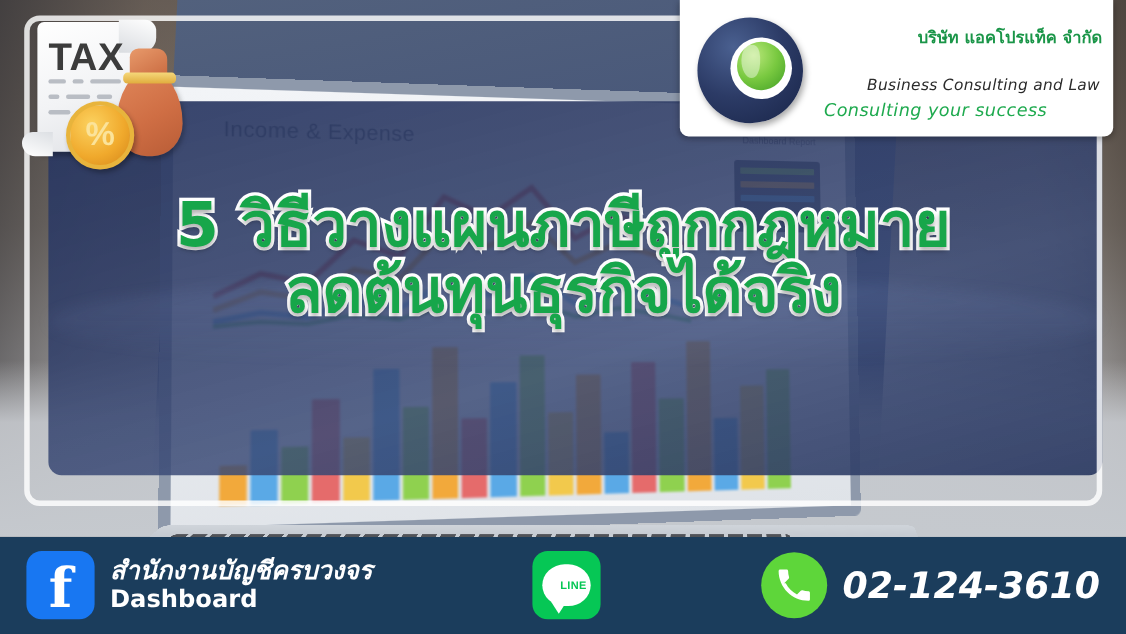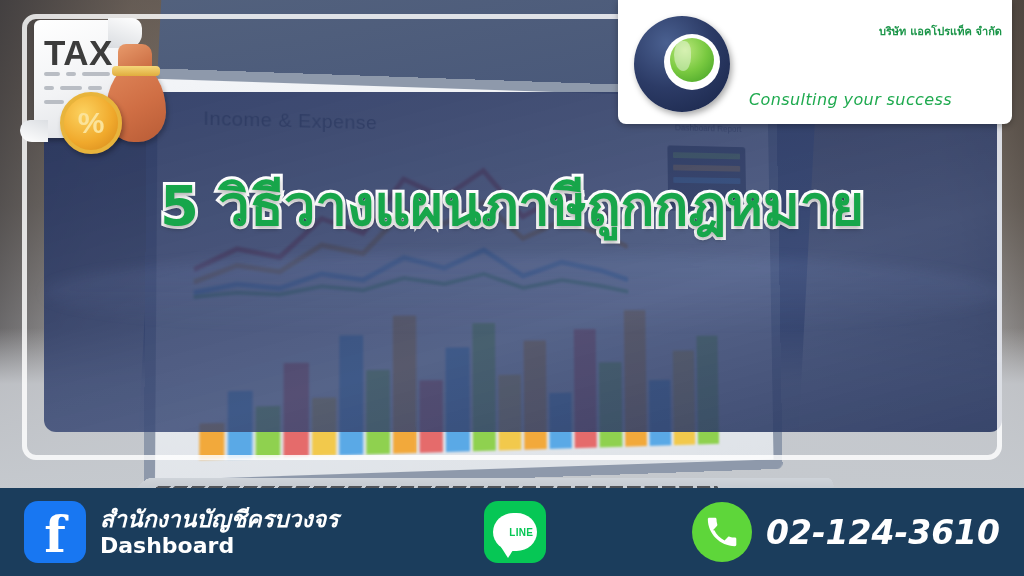--- a/index.html
+++ b/index.html
@@ -174,21 +174,21 @@
   .logo-mark .ball{
     position:absolute; left:36px; top:22px; width:44px; height:44px; border-radius:50%;
     background:radial-gradient(circle at 34% 28%,#b9e77a 0%,#79c940 50%,#3f9e24 100%);
   }
   .logo-mark .ball::after{
     content:""; position:absolute; left:4px; top:3px; width:17px; height:30px;
     background:rgba(255,255,255,.42); border-radius:50% 40% 50% 60%;
   }
   .logo-thai{
     position:absolute; right:10px; top:22px;
-    font-size:11px; color:#1a9548; font-weight:bold;
+    font-size:15px; color:#1a9548; font-weight:bold;
     font-family:"DejaVu Sans", sans-serif;
   }
   .logo-name{
     position:absolute; right:12px; top:36px;
     font-size:29px; font-weight:bold; font-style:italic;
     color:#1b1b1b; letter-spacing:.5px;
     font-family:"DejaVu Sans", sans-serif;
   }
   .logo-sub{
     position:absolute; right:12px; top:70px;
@@ -334,25 +334,27 @@
   </div>
   <div class="coin"></div>
 </div>
 
 <div class="logo-card">
   <div class="logo-mark">
     <div class="hole"></div>
     <div class="ball"></div>
   </div>
   <div class="logo-thai">บริษัท แอคโปรแท็ค จำกัด</div>
+  <div class="logo-sub">Business Consulting and Law</div>
   <div class="logo-slogan">Consulting your success</div>
 </div>
 
 <div class="headline">
   <span class="l1">5 วิธีวางแผนภาษีถูกกฎหมาย</span>
+  <span class="l2">ลดต้นทุนธุรกิจได้จริง</span>
 </div>
 
 <div class="contact-bar">
 
   <div class="contact fb">
     <div class="ico fb">
         <span>f</span>
       </div>
     <div class="ctext fb-t">
       <span>สำนักงานบัญชีครบวงจร</span>

